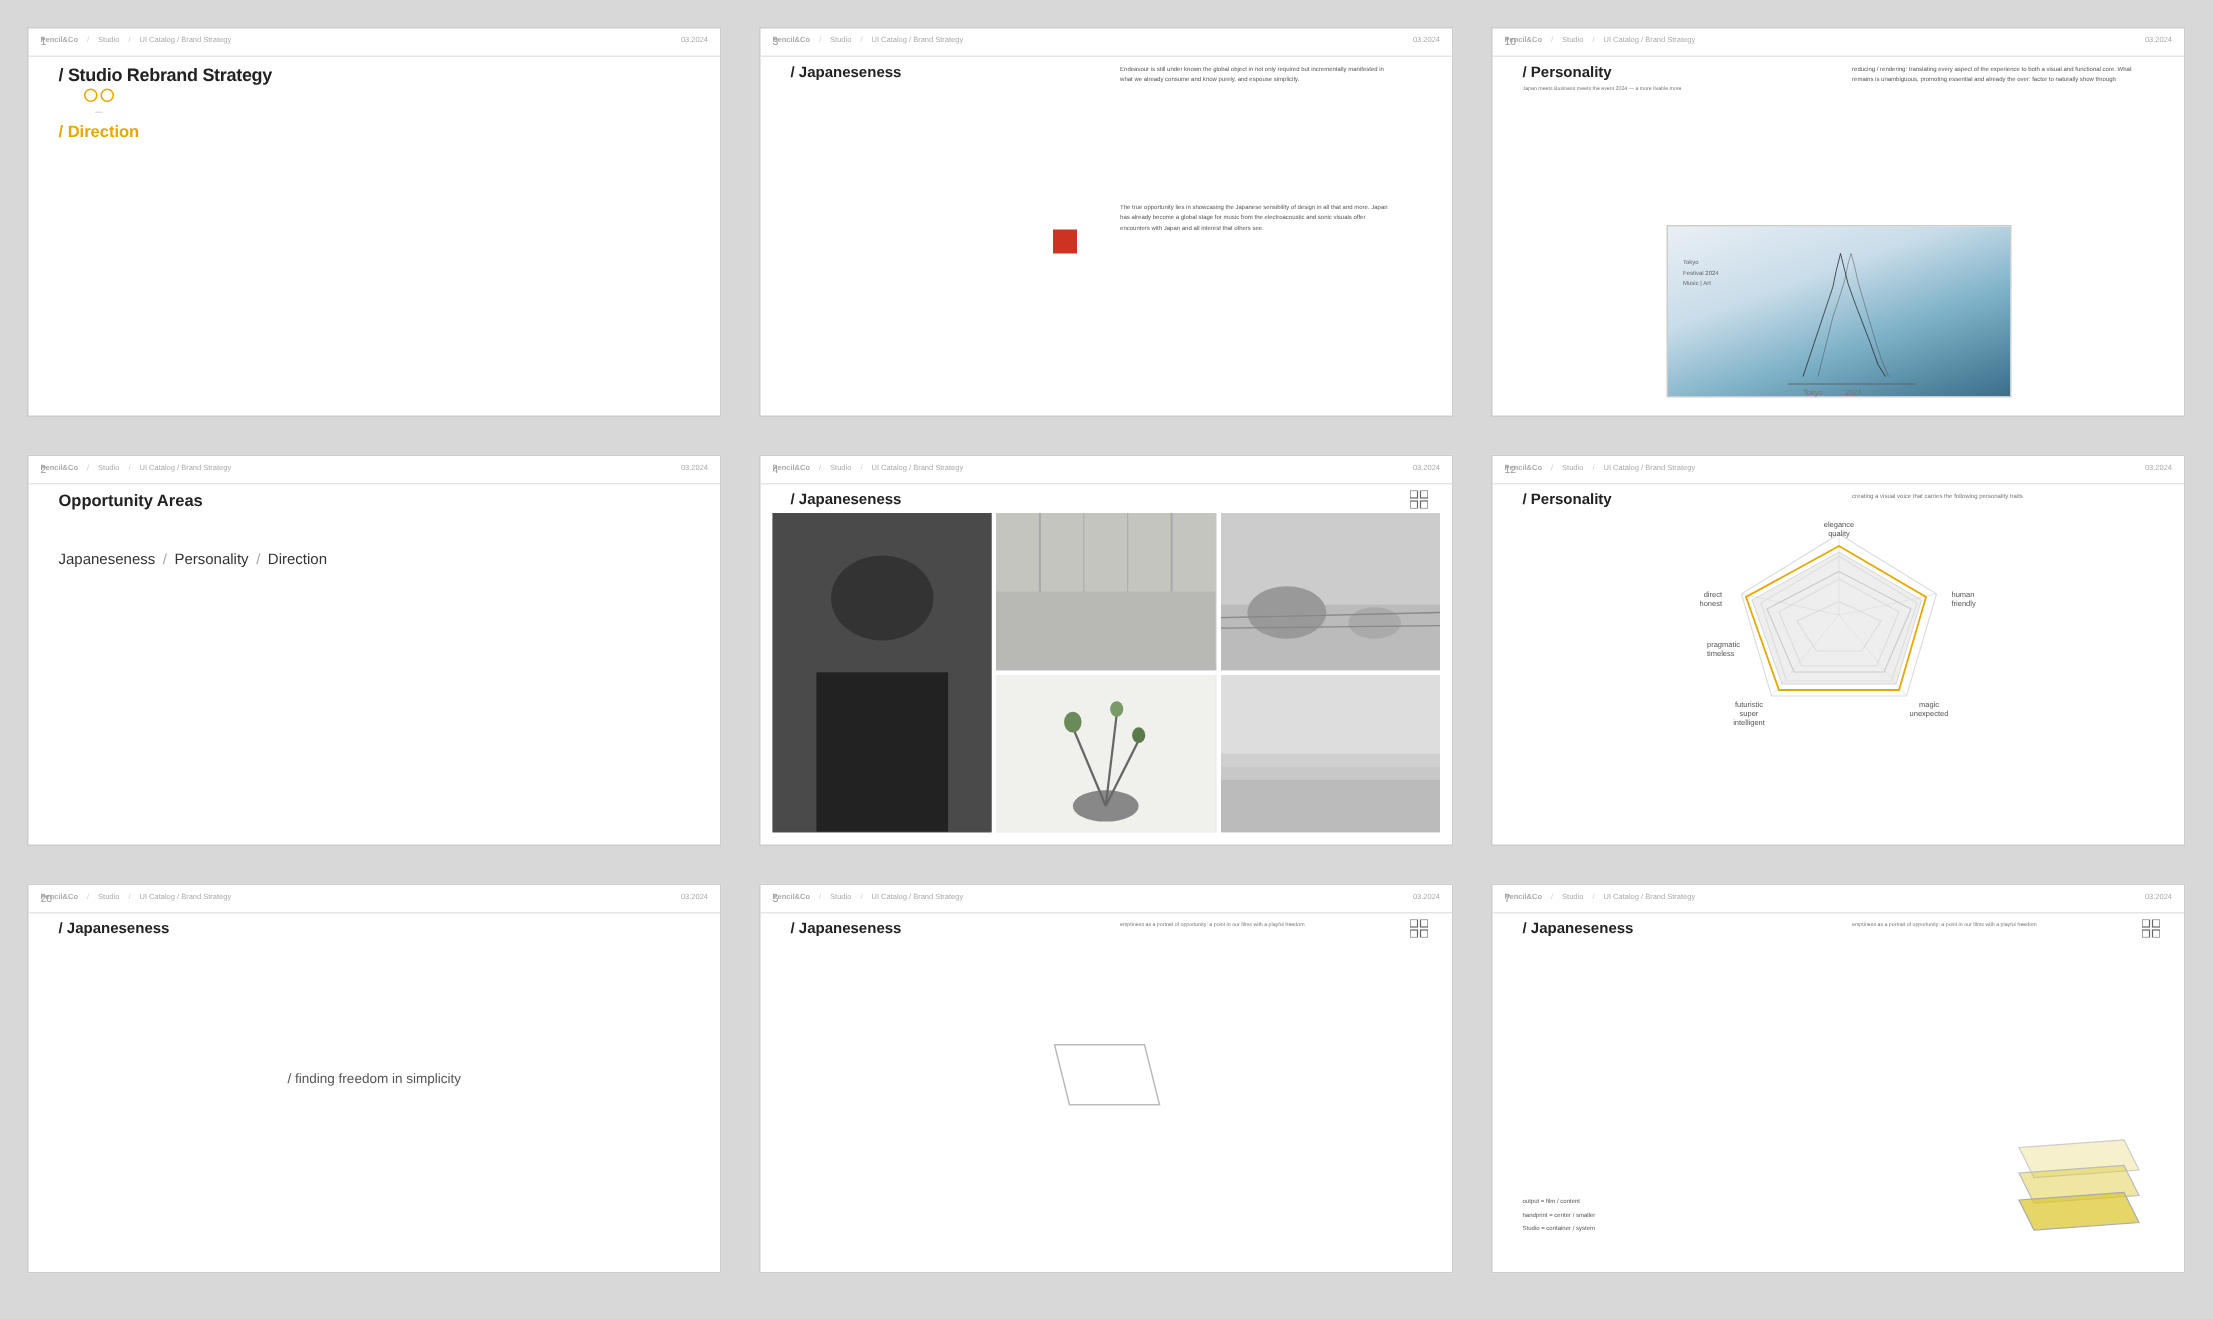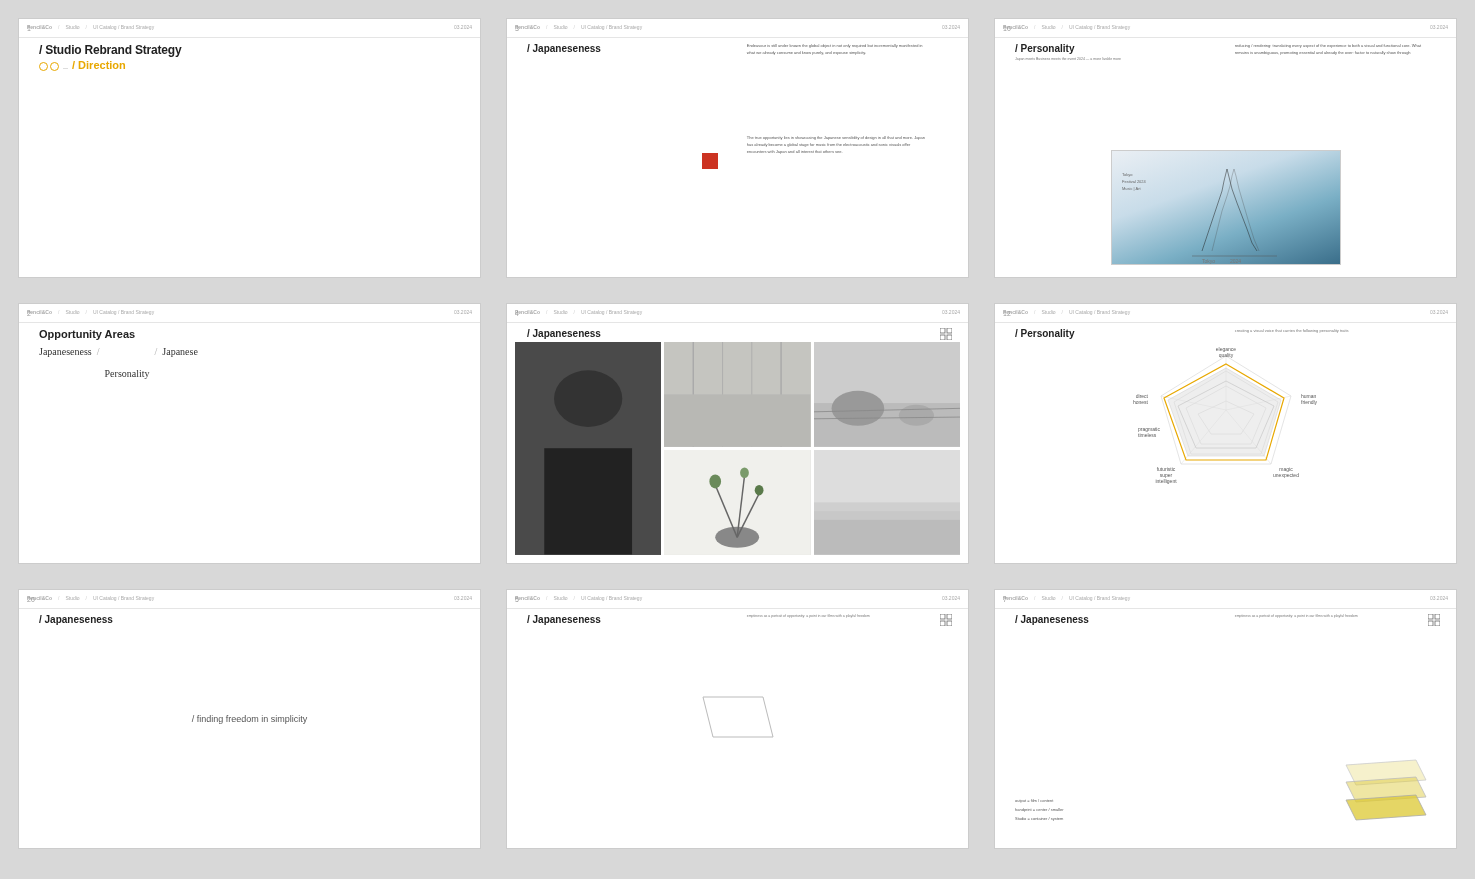--- a/index.html
+++ b/index.html
@@ -85,21 +85,21 @@
       <span class="nav-logo">Pencil&amp;Co</span>
       <span class="nav-sep">/</span>
       <span class="nav-item">Studio</span>
       <span class="nav-sep">/</span>
       <span class="nav-item">UI Catalog / Brand Strategy</span>
       <span class="nav-date">03.2024</span>
     </div>
     <div class="divider-line"></div>
     <div style="position:absolute;top:6px;left:8px;font-size:7px;color:#999;">1</div>
     <div class="slide-1 title" style="position:absolute;top:24px;left:20px;font-size:12px;font-weight:600;color:#222;letter-spacing:-0.2px;">/ Studio Rebrand Strategy</div>
-    <div style="position:absolute;top:40px;left:20px;display:flex;align-items:flex-end;gap:4px;">
+    <div style="position:absolute;top:40px;left:20px;display:flex;align-items:center;gap:4px;flex-direction:column;">
       <div class="circles-icon">
         <div class="circle-y"></div>
         <div class="circle-y"></div>
       </div>
       <span style="font-size:5px;color:#aaa;">—</span>
       <span style="font-size:11px;font-weight:600;color:#e8a800;">/ Direction</span>
     </div>
   </div>
 
   <div class="slide">
@@ -157,26 +157,26 @@
       <span class="nav-logo">Pencil&amp;Co</span>
       <span class="nav-sep">/</span>
       <span class="nav-item">Studio</span>
       <span class="nav-sep">/</span>
       <span class="nav-item">UI Catalog / Brand Strategy</span>
       <span class="nav-date">03.2024</span>
     </div>
     <div class="divider-line"></div>
     <div style="position:absolute;top:6px;left:8px;font-size:7px;color:#999;">2</div>
     <div style="position:absolute;top:24px;left:20px;font-size:11px;font-weight:600;color:#222;">Opportunity Areas</div>
-    <div style="position:absolute;top:42px;left:20px;display:flex;gap:5px;align-items:flex-start;font-family:Liberation Serif, serif;">
+    <div style="position:absolute;top:42px;left:20px;display:flex;gap:5px;align-items:flex-end;">
       <span style="font-size:10px;color:#333;">Japaneseness</span>
       <span style="font-size:10px;color:#aaa;">/</span>
       <span style="font-size:10px;color:#333;margin-top:22px;">Personality</span>
       <span style="font-size:10px;color:#aaa;">/</span>
-      <span style="font-size:10px;color:#333;">Japanese</span>
+      <span style="font-size:10px;color:#333;">Direction</span>
     </div>
   </div>
 
   <div class="slide">
     <div class="slide-nav-bar">
       <span class="nav-logo">Pencil&amp;Co</span>
       <span class="nav-sep">/</span>
       <span class="nav-item">Studio</span>
       <span class="nav-sep">/</span>
       <span class="nav-item">UI Catalog / Brand Strategy</span>

